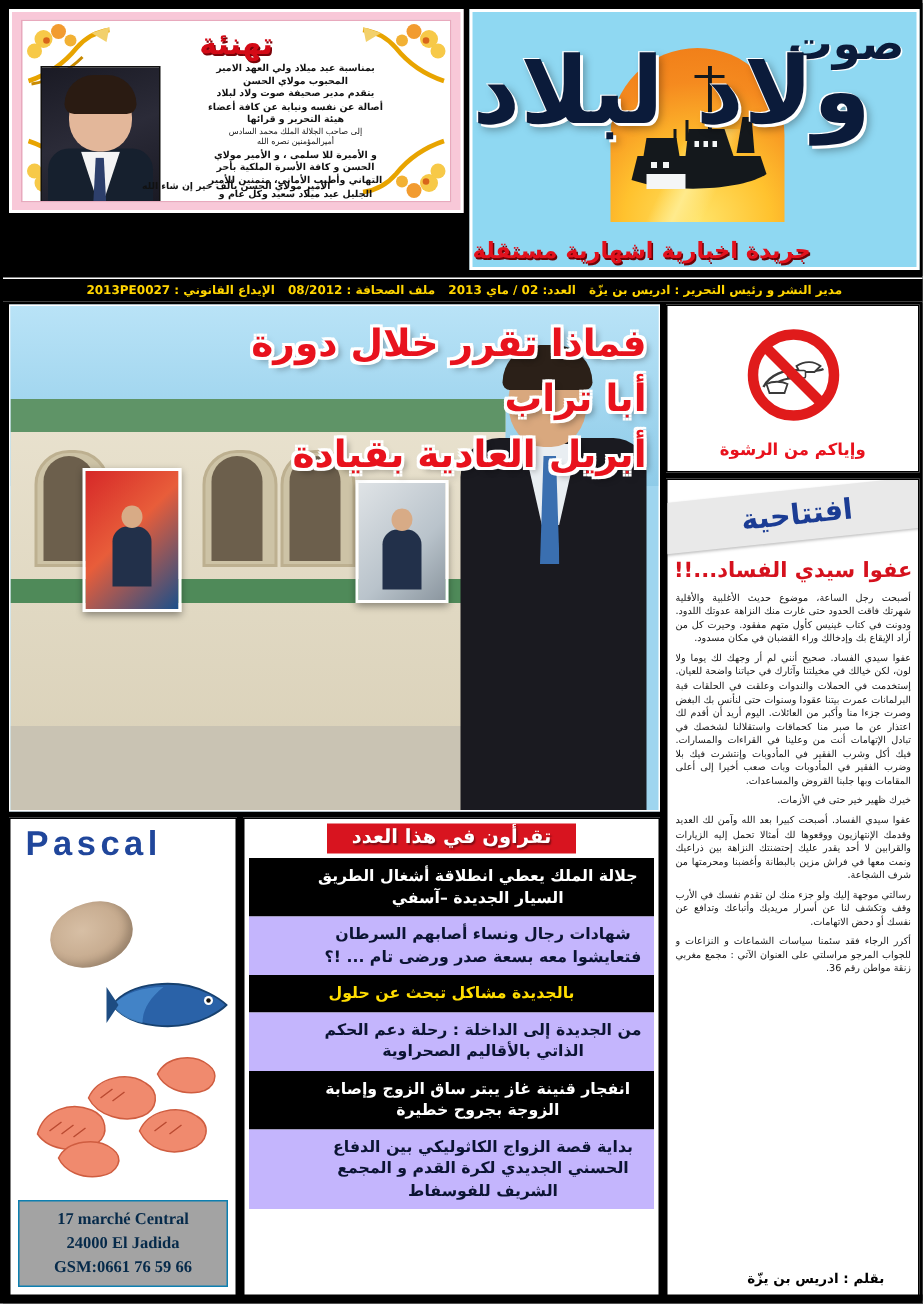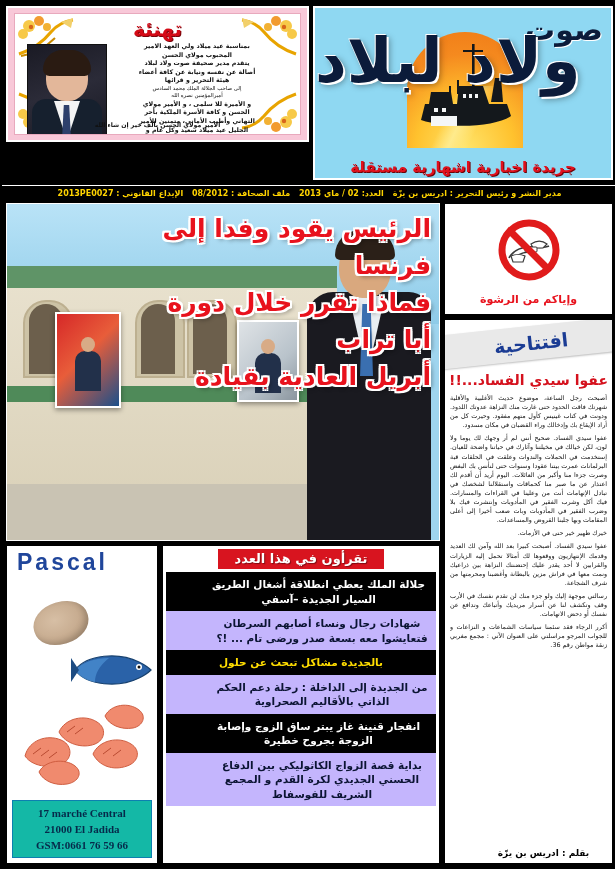--- a/index.html
+++ b/index.html
@@ -87,21 +87,21 @@
     font-size:62px;font-weight:bold;color:#0b1b3a;
     text-shadow:2px 2px 0 #ffffff, -1px -1px 0 #ffffff, 3px 3px 6px rgba(0,0,0,.35);
     line-height:70px;letter-spacing:-2px;
     pointer-events:none;
   }
   .mast-sout{
     position:absolute;right:8px;top:4px;font-size:30px;font-weight:bold;
     color:#0b1b3a;text-shadow:1px 1px 0 #fff;text-align:right;
   }
   .mast-sub{
-    position:absolute;left:0;bottom:2px;width:100%;text-align:center;
+    position:absolute;left:0;bottom:2px;width:100%;text-align:left;
     color:#e2111d;font-size:15px;font-weight:bold;
     text-shadow:1px 1px 0 #6d0206;
   }
 
   
   .infobar{
     position:absolute;left:0;top:183px;width:615px;height:15px;
     background:#000;color:#ffd400;font-size:8px;font-weight:bold;
     line-height:15px;text-align:center;white-space:nowrap;
     border-top:1px solid #fff;border-bottom:1px solid #fff;
@@ -208,21 +208,21 @@
     box-shadow:inset -3px -3px 6px rgba(0,0,0,.2);
   }
   .fish-blue{
     position:absolute;left:62px;top:104px;width:84px;height:40px;
   }
   .fish-blue svg{width:100%;height:100%;}
   .shrimps{position:absolute;left:8px;top:150px;width:136px;height:92px;}
   .shrimps svg{width:100%;height:100%;}
   .pascal-addr{
     position:absolute;left:5px;right:5px;bottom:6px;
-    background:#14b8a6;color:#062a4a;
+    background:#a3a3a3;color:#062a4a;
     font-family:"Liberation Serif",serif;font-weight:bold;
     font-size:11px;line-height:16px;text-align:center;
     padding:4px 0;border:1px solid #0d7fb0;
     direction:ltr;
   }
 
   
   .issue{
     position:absolute;left:160px;top:344px;width:278px;height:320px;
     background:#fff;border:1px solid #000;box-sizing:border-box;
@@ -394,21 +394,20 @@
           <div class="pfig"></div>
         </div>
       <div class="lead-man">
         <div class="man-body"></div>
         <div class="man-shirt"></div>
         <div class="man-tie"></div>
         <div class="man-head"></div>
         <div class="man-hair"></div>
       </div>
       <div class="headline">
-        <div>الرئيس يقود وفدا إلى فرنسا</div>
         <div>فماذا تقرر خلال دورة</div>
         <div>أبا تراب</div>
         <div>أبريل العادية بقيادة</div>
       </div>
     </div>
 
     <div class="bribe">
       <div class="bribe-sign">
         <svg viewBox="0 0 72 72">
           <g>
@@ -466,21 +465,21 @@
           </g>
           <g stroke="#b94a31" stroke-width="1" fill="none">
             <path d="M18 58 L26 52 M26 60 L34 54 M34 62 L42 56"></path>
             <path d="M52 36 L60 30 M60 38 L68 32"></path>
             <path d="M88 58 L96 52 M98 60 L106 54"></path>
           </g>
         </svg>
       </div>
       <div class="pascal-addr">
         <div>17 marché Central</div>
-        <div>21000 El Jadida</div>
+        <div>24000 El Jadida</div>
         <div>GSM:0661 76 59 66</div>
       </div>
     </div>
 
     <div class="issue">
       <div class="issue-head">تقرأون في هذا العدد</div>
 
       <div class="issue-item it-black">جلالة الملك يعطي انطلاقة أشغال الطريق السيار الجديدة  –آسفي</div>
       <div class="issue-item it-blue">شهادات رجال ونساء أصابهم السرطان فتعايشوا معه بسعة صدر ورضى تام ... !؟</div>
       <div class="issue-item it-blackY">بالجديدة مشاكل تبحث عن حلول</div>

